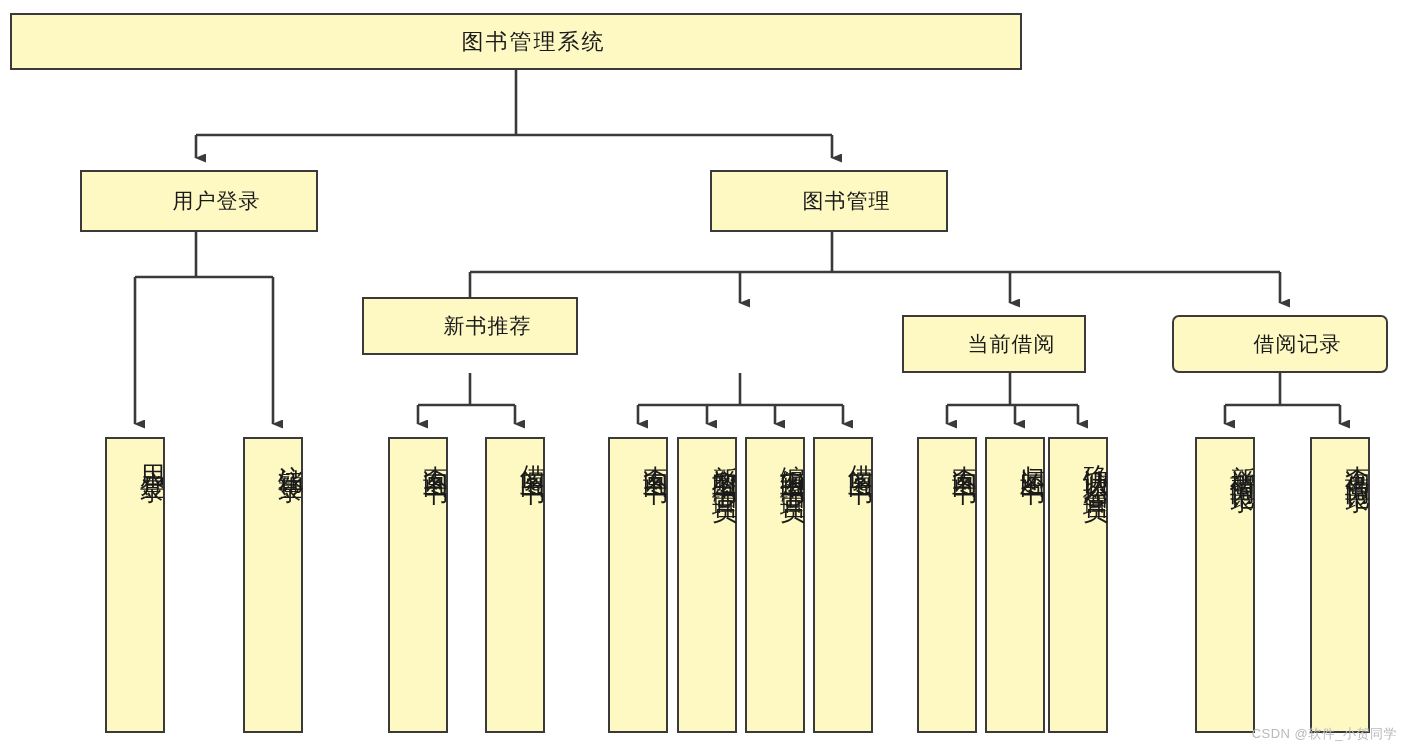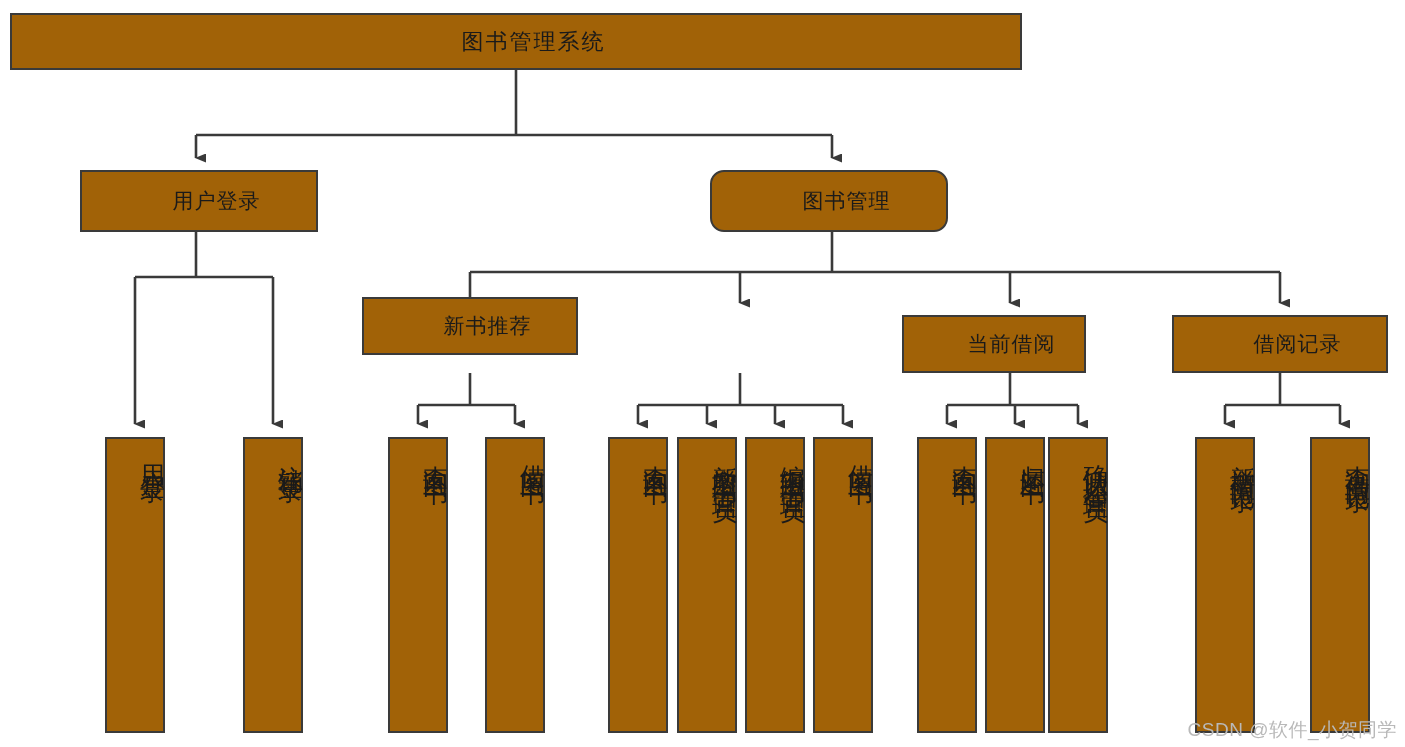--- a/index.html
+++ b/index.html
@@ -12,21 +12,21 @@
     position:relative;
     width:1405px;
     height:747px;
     background:#ffffff;
     overflow:hidden;
   }
   
   .node{
     position:absolute;
     box-sizing:border-box;
-    background:#a16207;
+    background:#fef9c3;
     border:2px solid #3a3a3a;
     display:flex;
     align-items:center;
     justify-content:center;
     color:#1a1a1a;
     padding-left:35px;
   }
   .node .label{
     display:block;
     text-align:center;
@@ -59,21 +59,21 @@
     left:0; top:0;
     width:1405px;
     height:747px;
     pointer-events:none;
   }
   
   #watermark{
     position:absolute;
     right:8px;
     bottom:4px;
-    font-size:19px;
+    font-size:13px;
     color:#b9b9b9;
     letter-spacing:0.5px;
     white-space:nowrap;
     font-family:"Liberation Sans","DejaVu Sans",sans-serif;
   }
 </style>
 </head>
 <body>
 
 <div id="diagram-root">
@@ -128,31 +128,31 @@
     </g>
   </svg>
 
   <div class="node horiz" id="node-root" style="left:10px;top:13px;width:1012px;height:57px;">
     <span class="label">图书管理系统</span>
   </div>
 
   <div class="node horiz" style="left:80px;top:170px;width:238px;height:62px;">
     <span class="label">用户登录</span>
   </div>
-  <div class="node horiz" style="left:710px;top:170px;width:238px;height:62px;border-radius:14px;">
+  <div class="node horiz" style="left:710px;top:170px;width:238px;height:62px;">
     <span class="label">图书管理</span>
   </div>
 
   <div class="node horiz" style="left:362px;top:297px;width:216px;height:58px;">
     <span class="label">新书推荐</span>
   </div>
   <div class="node horiz" style="left:902px;top:315px;width:184px;height:58px;">
     <span class="label">当前借阅</span>
   </div>
-  <div class="node horiz" style="left:1172px;top:315px;width:216px;height:58px;">
+  <div class="node horiz" style="left:1172px;top:315px;width:216px;height:58px;border-radius:7px;">
     <span class="label">借阅记录</span>
   </div>
 
   <div class="node vert" style="left:105px;top:437px;width:60px;height:296px;">
     <span class="label">用户登录</span>
   </div>
   <div class="node vert" style="left:243px;top:437px;width:60px;height:296px;">
     <span class="label">注销登录</span>
   </div>
 

